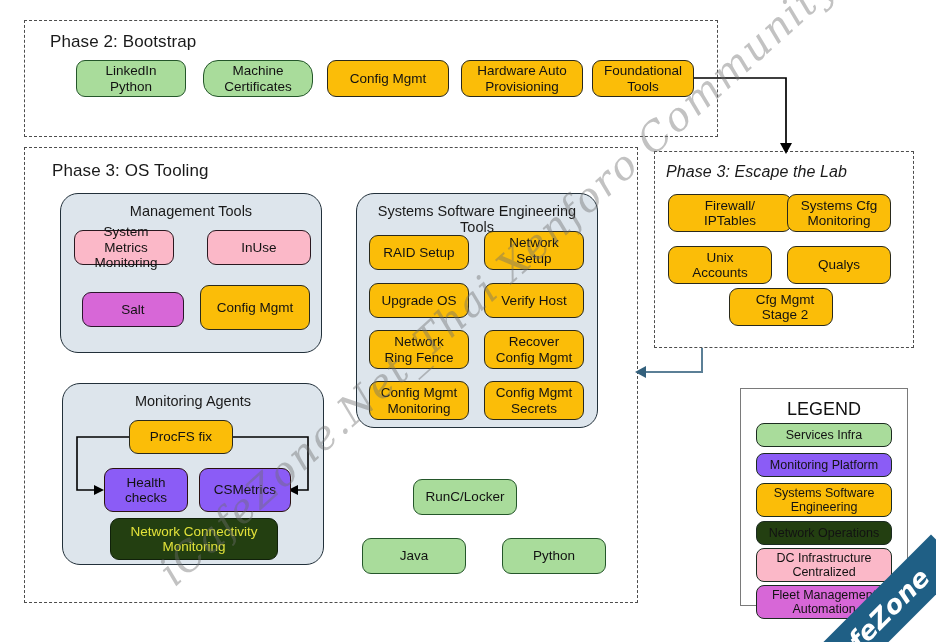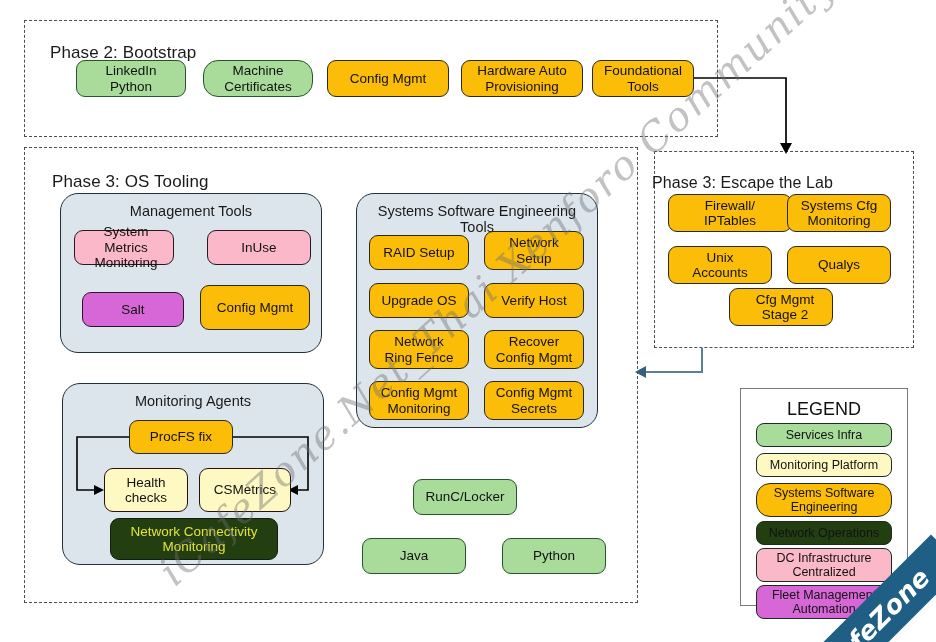--- a/index.html
+++ b/index.html
@@ -21,21 +21,20 @@
     border:1.6px dashed #4d4d4d;
     background:transparent;
     box-sizing:border-box;
   }
   .phase-title{
     position:absolute;
     font-size:17px;
     color:#1a1a1a;
     letter-spacing:.1px;
     white-space:nowrap;
-    margin-top:11px;
   }
 
   
   .group{
     position:absolute;
     background:#dde5ec;
     border:1.6px solid #22303a;
     border-radius:18px;
     box-sizing:border-box;
   }
@@ -60,21 +59,21 @@
     justify-content:center;
     text-align:center;
     font-size:13.5px;
     line-height:1.14;
     color:#121212;
     padding:2px 4px;
     white-space:pre-line;
   }
   .c-green   { background:#a9dc9b; border-color:#24562a; }
   .c-amber   { background:#fbbd08; border-color:#29291c; }
-  .c-red     { background:#fef9c3; border-color:#2a1111; }
+  .c-red     { background:#8b5cf6; border-color:#2a1111; }
   .c-darkgrn { background:#234011; background:#233f11; border-color:#10200a; color:#e2e23a; }
   .c-pink    { background:#fbb8c8; border-color:#2a1820; }
   .c-orchid  { background:#d465d4; background:#d767d7; border-color:#2a162a; }
 
   
   .legend-box{
     position:absolute;
     border:1.4px solid #7a7a7a;
     background:#ffffff;
     box-sizing:border-box;
@@ -207,21 +206,21 @@
 checks</div>
   <div class="node c-red" style="left:199px; top:468px; width:92px; height:44px;">CSMetrics</div>
   <div class="node c-darkgrn" style="left:110px; top:518px; width:168px; height:42px;">Network Connectivity
 Monitoring</div>
 
   <div class="node c-green" style="left:413px; top:479px; width:104px; height:36px;">RunC/Locker</div>
   <div class="node c-green" style="left:362px; top:538px; width:104px; height:36px;text-align:right;">Java</div>
   <div class="node c-green" style="left:502px; top:538px; width:104px; height:36px;">Python</div>
 
   <div class="phase" style="left:654px; top:151px; width:260px; height:197px;"></div>
-  <div class="phase-title" style="left:652px; top:163px; font-size:16px;">Phase 3: Escape the Lab</div>
+  <div class="phase-title" style="left:666px; top:163px; font-size:16px;font-style:italic;">Phase 3: Escape the Lab</div>
 
   <div class="node c-amber" style="left:668px; top:194px; width:124px; height:38px;">Firewall/
 IPTables</div>
   <div class="node c-amber" style="left:787px; top:194px; width:104px; height:38px;">Systems Cfg
 Monitoring</div>
   <div class="node c-amber" style="left:668px; top:246px; width:104px; height:38px;">Unix
 Accounts</div>
   <div class="node c-amber" style="left:787px; top:246px; width:104px; height:38px;">Qualys</div>
   <div class="node c-amber" style="left:729px; top:288px; width:104px; height:38px;padding-left:12px;">Cfg Mgmt
 Stage 2</div>
@@ -233,21 +232,21 @@
 
     <path d="M702,348 L702,372 L646,372" fill="none" stroke="#5b7f96" stroke-width="2"></path>
     <polygon points="646,366 635,372 646,378" fill="#33607c"></polygon>
   </svg>
 
   <div class="legend-box" style="left:740px; top:388px; width:168px; height:218px;">
     <div class="legend-title">LEGEND</div>
   </div>
   <div class="legend-item c-green" style="left:756px; top:423px; height:24px;">Services Infra</div>
   <div class="legend-item c-red" style="left:756px; top:453px; height:24px;">Monitoring Platform</div>
-  <div class="legend-item c-amber" style="left:756px; top:483px; height:34px;border-radius:14px;">Systems Software
+  <div class="legend-item c-amber" style="left:756px; top:483px; height:34px;">Systems Software
 Engineering</div>
   <div class="legend-item c-darkgrn" style="left:756px; top:521px; height:24px;">Network Operations</div>
   <div class="legend-item c-pink" style="left:756px; top:548px; height:34px;">DC Infrastructure
 Centralized</div>
   <div class="legend-item c-orchid" style="left:756px; top:585px; height:34px;">Fleet Management
 Automation</div>
 
   <div class="wm-script" style="left:150px; top:560px; transform:rotate(-42deg);">iCafeZone.Net_Thai Xenforo Community</div>
 
   <div class="wm-ribbon">

